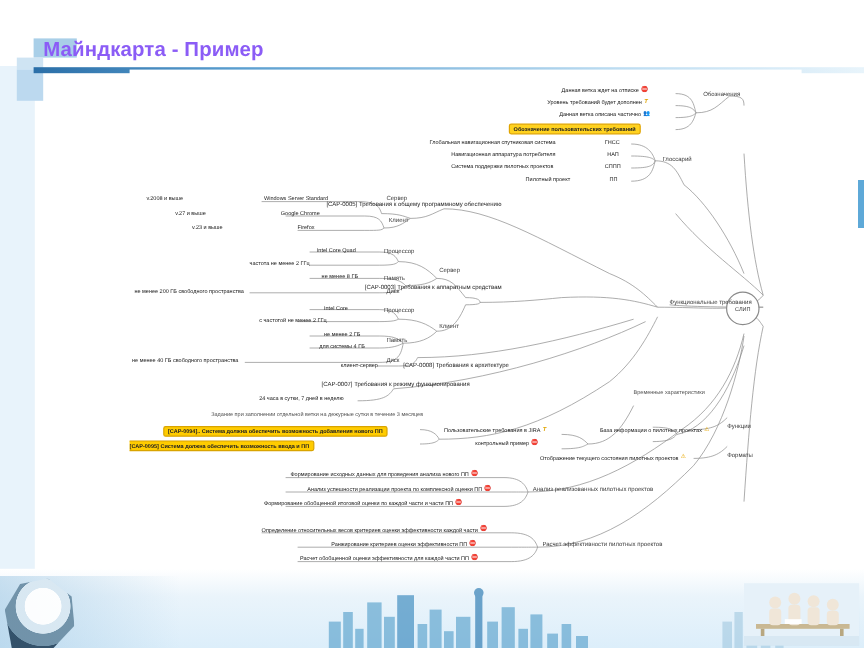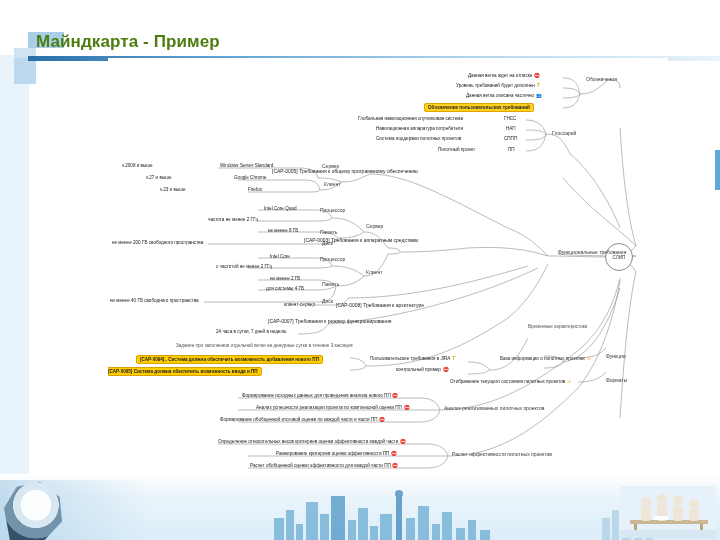--- a/index.html
+++ b/index.html
@@ -30,21 +30,21 @@
   .left-tab3{
     position:absolute;left:14px;top:58px;width:22px;height:26px;
     background:#bcd9ef;
   }
   .title-rule{
     position:absolute;left:28px;top:56px;right:0;height:5px;
     background:linear-gradient(to right,#2b6fa8 0%, #5b9fd0 25%, #bcdcf1 70%, #e8f4fb 100%);
   }
   .slide-title{
     position:absolute;left:36px;top:32px;
-    font-size:17px;font-weight:bold;color:#4d7c0f;
+    font-size:17px;font-weight:bold;color:#8b5cf6;
     letter-spacing:.1px;white-space:nowrap;
   }
   
   .right-mark{
     position:absolute;right:0;top:150px;width:5px;height:40px;
     background:#5ea9d8;
   }
   
   .dish{
     position:absolute;left:4px;bottom:0;width:58px;height:58px;

